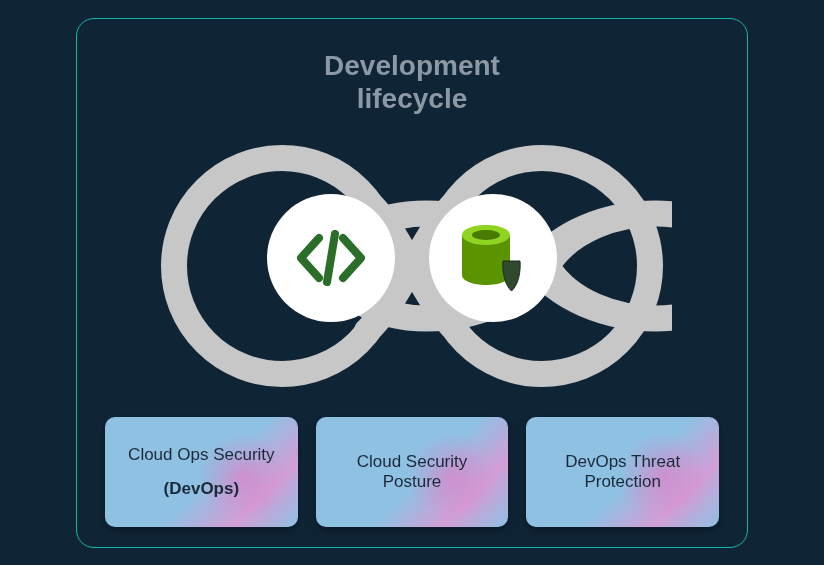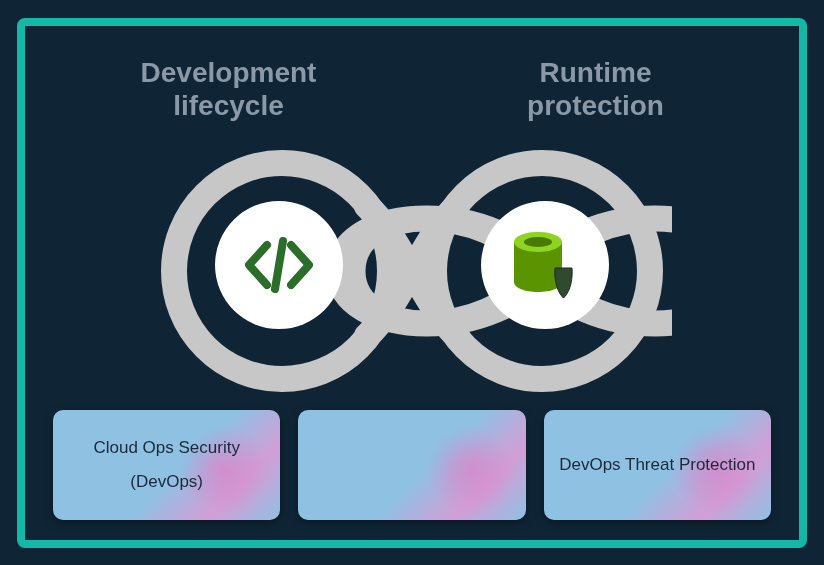--- a/index.html
+++ b/index.html
@@ -10,24 +10,24 @@
     body {
       width: 824px;
       height: 565px;
       background: #0f2536;
       font-family: 'Segoe UI', Arial, sans-serif;
       display: flex;
       align-items: center;
       justify-content: center;
     }
     .container {
-      width: 790px;
+      width: 672px;
       height: 530px;
-      border: 8px solid #14b8a6;
-      border-radius: 8px;
+      border: 1px solid #14b8a6;
+      border-radius: 18px;
       position: relative;
       padding: 30px 20px 20px 20px;
       display: flex;
       flex-direction: column;
     }
     .headings {
       display: flex;
       justify-content: space-around;
       margin-bottom: 10px;
     }
@@ -101,32 +101,31 @@
       height: 90px;
       background: radial-gradient(circle at center, rgba(220,130,200,0.7) 0%, rgba(220,130,200,0) 70%);
       pointer-events: none;
     }
     .card-title {
       font-weight: 400;
       position: relative;
       z-index: 1;
     }
     .card-subtitle {
-      font-weight: 400;
+      font-weight: 700;
       position: relative;
       z-index: 1;
     }
   </style>
 </head>
 <body>
 
 <div class="container">
   <div class="headings">
     <div class="heading">Development<br>lifecycle</div>
-    <div class="heading">Runtime<br>protection</div>
   </div>
 
   <div class="infinity-wrapper">
     <svg class="infinity-svg" viewBox="0 0 520 260">
       <path d="M 130 130 
                C 130 60, 230 60, 260 130
                C 290 200, 390 200, 390 130
                C 390 60, 290 60, 260 130
                C 230 200, 130 200, 130 130 Z" fill="none" stroke="#c7c7c7" stroke-width="26" stroke-linecap="round" transform="translate(-130 0) scale(1.5 1) translate(86 0)"></path>
       <circle cx="130" cy="130" r="108" fill="none" stroke="#c7c7c7" stroke-width="26"></circle>
@@ -153,18 +152,19 @@
       </svg>
     </div>
   </div>
 
   <div class="cards">
     <div class="card">
       <div class="card-title">Cloud Ops Security</div>
       <div class="card-subtitle">(DevOps)</div>
     </div>
     <div class="card">
+      <div class="card-title">Cloud Security Posture</div>
     </div>
     <div class="card">
       <div class="card-title">DevOps Threat Protection</div>
     </div>
   </div>
 </div>
 
 </body></html>

